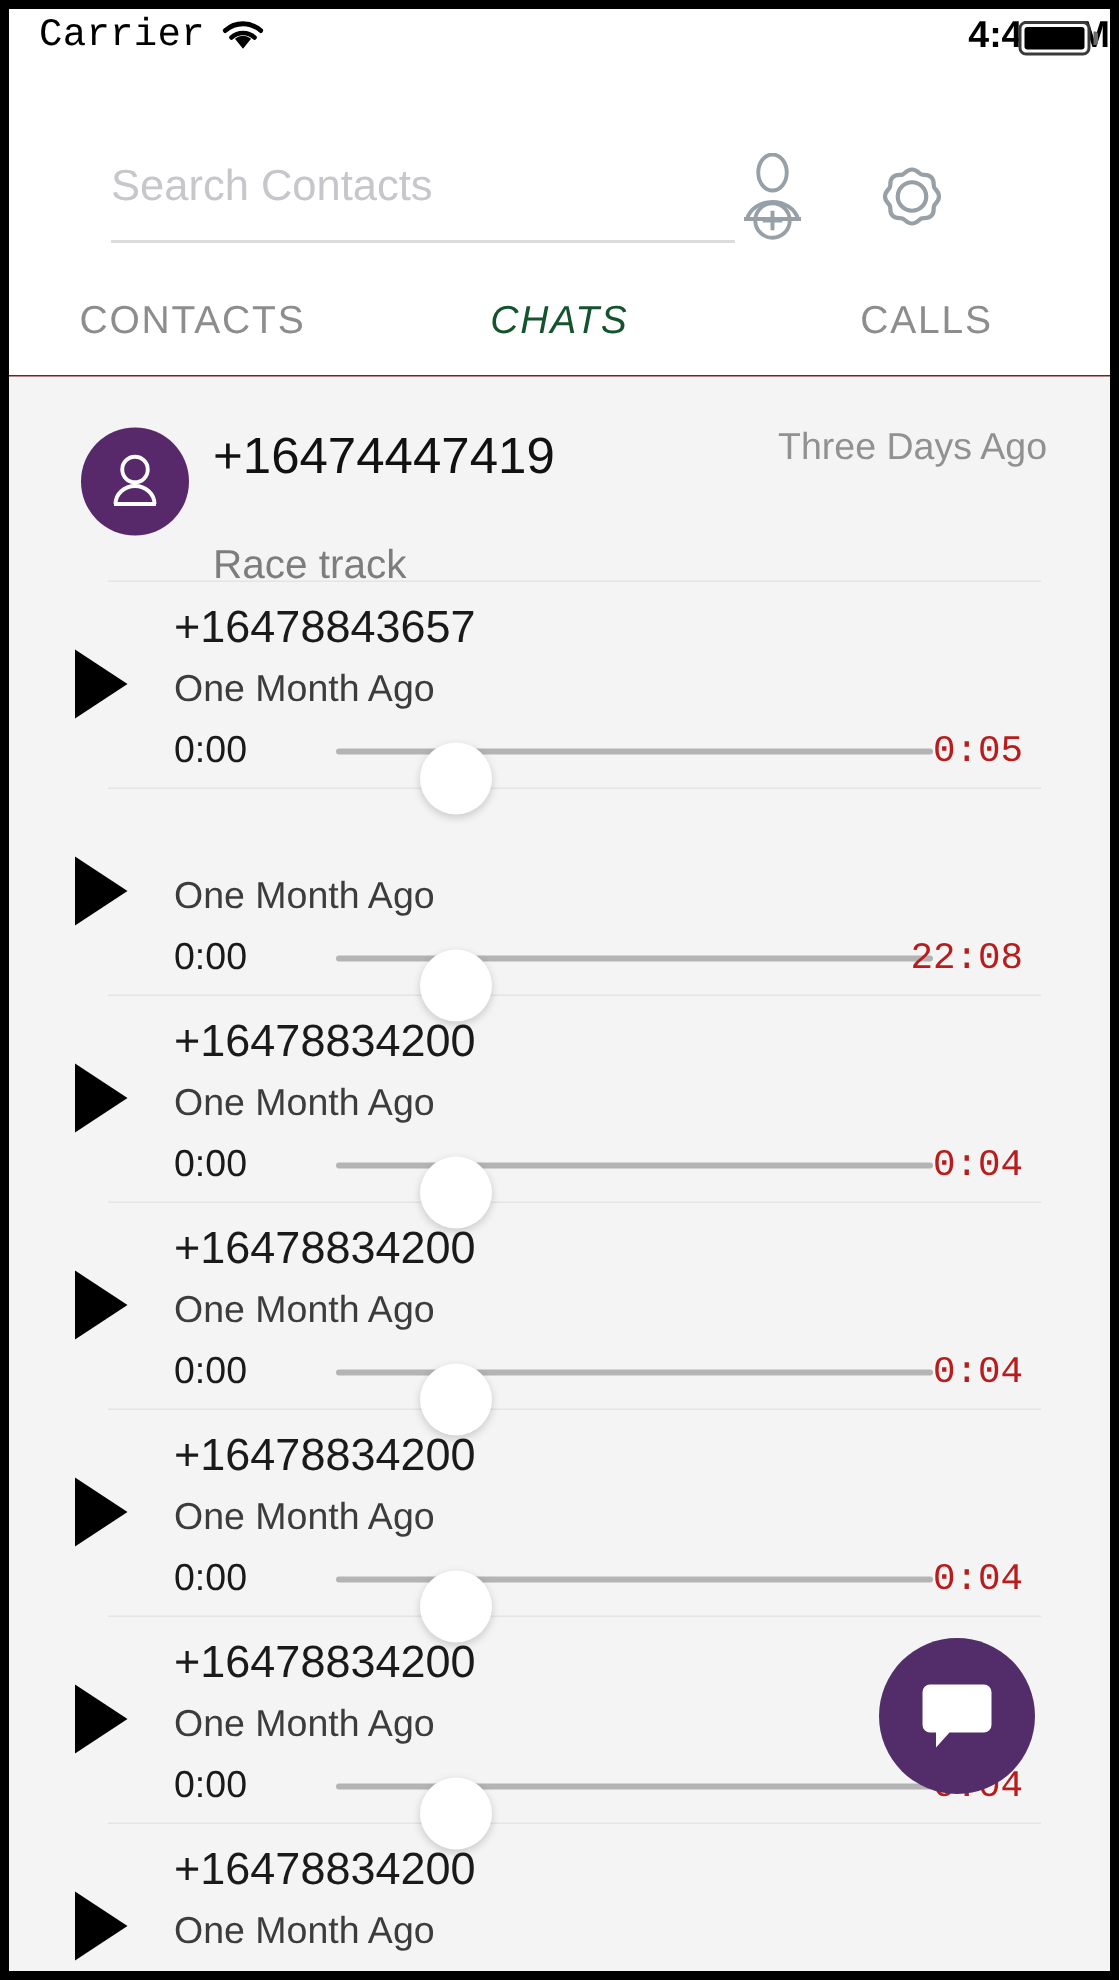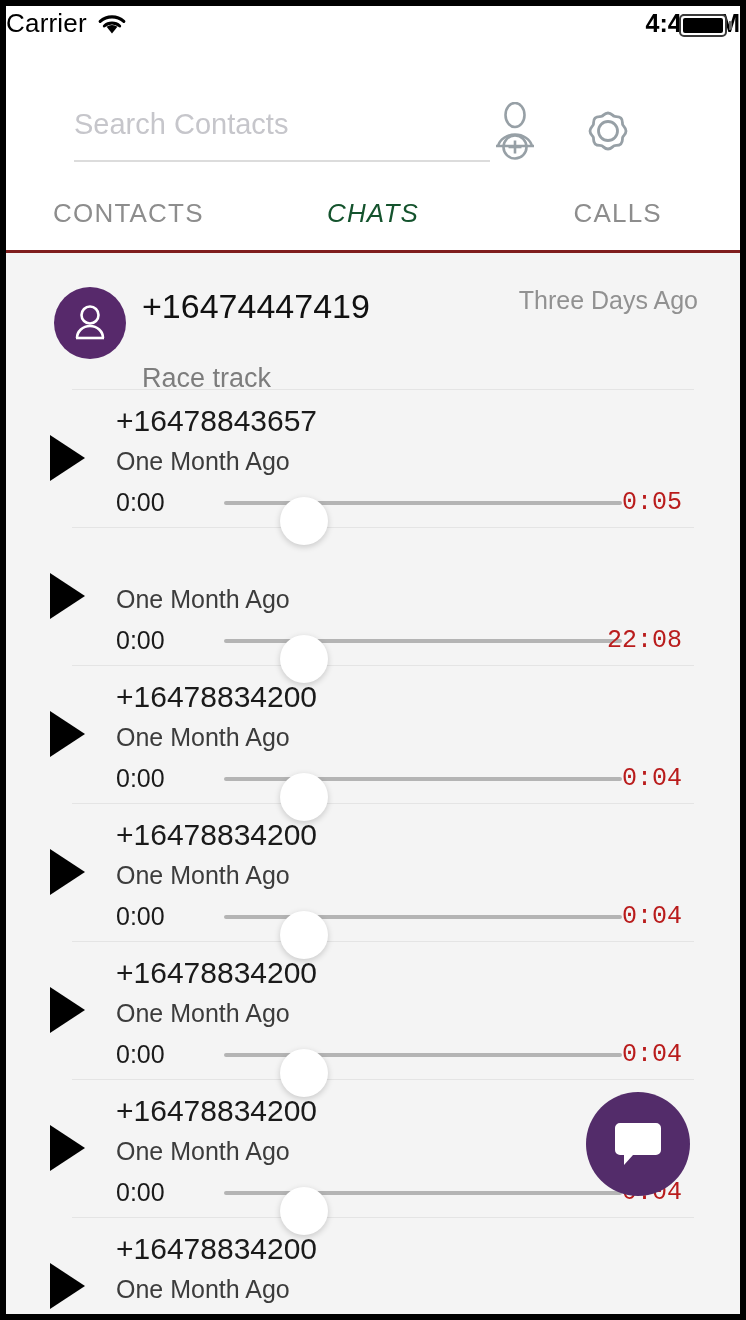--- a/index.html
+++ b/index.html
@@ -17,22 +17,22 @@
     overflow: hidden;
   }
 
   
   #statusbar {
     position: relative;
     height: 44px;
     background: #ffffff;
   }
   #sb-left {
-    position: absolute; left: 0; top: 2px;
-    display: flex; align-items: center; gap: 10px;
+    position: absolute; left: 20px; top: 2px;
+    display: flex; align-items: center; gap: 10px; font-family: Liberation Mono, monospace;
   }
   #sb-carrier {
     font-size: 26px; color: #000; letter-spacing: .2px;
   }
   #wifi-icon { display: block; }
   #sb-time {
     position: absolute; left: 0; right: 0; top: 3px;
     text-align: right;
     font-size: 25px; font-weight: bold; color: #000;
   }
@@ -97,21 +97,21 @@
     cursor: pointer;
     user-select: none;
   }
   .tab.active { color: #14532d; font-style: italic; }
 
   
   #list {
     position: absolute;
     left: 0; right: 0; top: 244px; bottom: 0;
     background: #f4f4f4;
-    border-top: 3px solid #7f1d1d;
+    border-top: 1px solid #7f1d1d;
     overflow: hidden;
   }
 
   
   #chat-head {
     position: relative;
     height: 136px;
   }
   #avatar {
     position: absolute;

